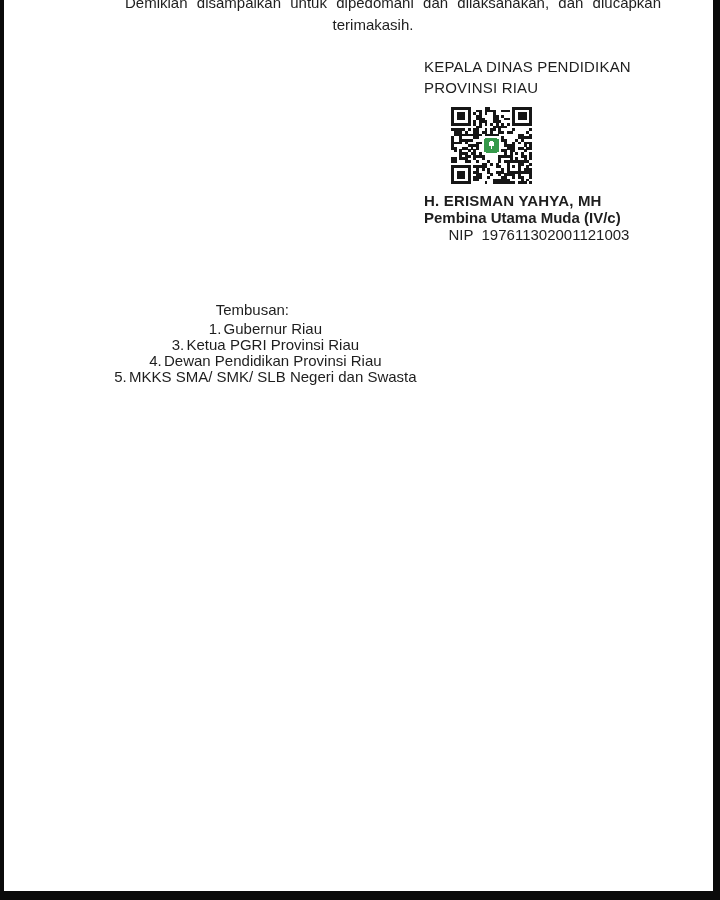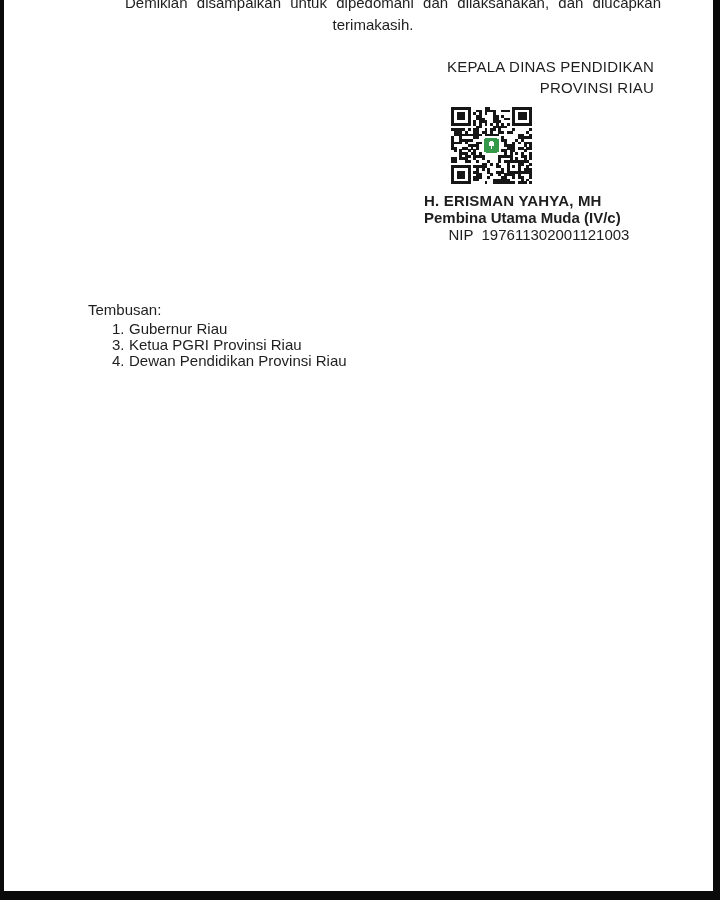--- a/index.html
+++ b/index.html
@@ -38,21 +38,20 @@
   
   .signature {
     position: absolute;
     left: 424px; top: 56px;
     width: 230px;
     font-size: 15px;
   }
   .signature .office-line {
     line-height: 21px;
     letter-spacing: 0.2px;
-    text-align: right;
   }
   .qr-wrap {
     margin: 9px 0 0 27px;
     width: 81px; height: 77px;
   }
   .qr-wrap svg { display: block; width: 81px; height: 77px; }
   .signature .name {
     margin-top: 8px;
     font-weight: bold;
     line-height: 17px;
@@ -60,20 +59,21 @@
   }
   .signature .rank { line-height: 17px; font-weight: bold; }
   .signature .nip  { line-height: 17px; text-align: center; }
   .signature .nip .nip-number { margin-left: 8px; }
 
   
   .tembusan {
     position: absolute;
     left: 88px; top: 302px;
     font-size: 15px;
+    text-align: center;
   }
   .tembusan .label { line-height: 15px; margin-bottom: 4px; }
   .tembusan .t-item { line-height: 16px; padding-left: 24px; }
   .tembusan .t-num { display: inline-block; width: 17px; }
 </style>
 </head>
 <body>
 
 <div class="closing">
   <div class="line1">Demikian disampaikan untuk dipedomani dan dilaksanakan, dan diucapkan</div>
@@ -501,17 +501,20 @@
   <div class="label">Tembusan:</div>
   <div class="t-item">
     <span class="t-num">1.</span><span>Gubernur Riau</span>
   </div>
   <div class="t-item">
     <span class="t-num">3.</span><span>Ketua PGRI Provinsi Riau</span>
   </div>
   <div class="t-item">
     <span class="t-num">4.</span><span>Dewan Pendidikan Provinsi Riau</span>
   </div>
+  <div class="t-item">
+    <span class="t-num">5.</span><span>MKKS SMA/ SMK/ SLB Negeri dan Swasta</span>
+  </div>
 </div>
 
 <div class="bar bar-left"></div>
 <div class="bar bar-right"></div>
 <div class="bar bar-bottom"></div>
 
 </body></html>

